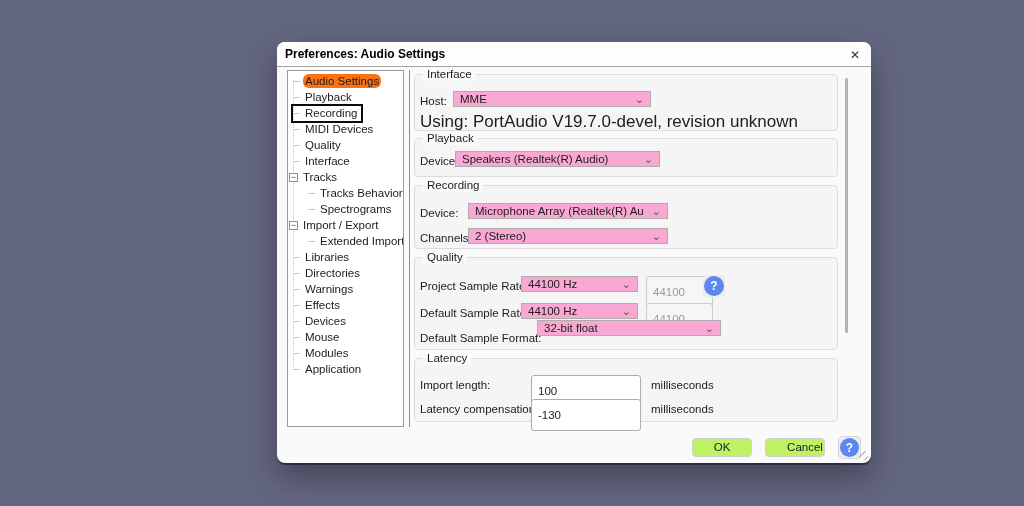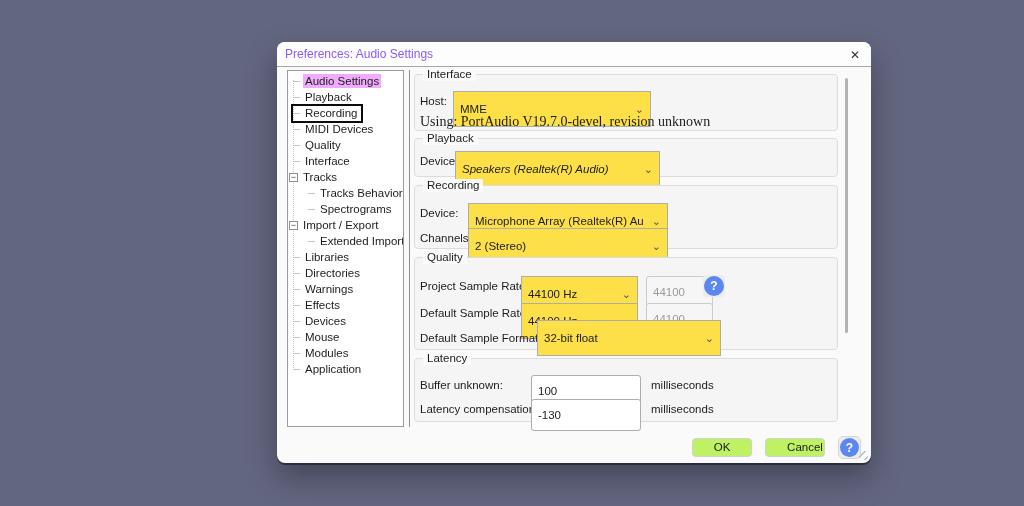--- a/index.html
+++ b/index.html
@@ -14,21 +14,21 @@
     position:absolute; left:277px; top:42px; width:594px; height:421px;
     background:#fafafa; border-radius:8px;
     box-shadow:0 2px 0 rgba(20,20,30,.55), 0 14px 30px rgba(10,10,20,.35);
     overflow:hidden;
   }
   .titlebar {
     position:absolute; left:0; top:0; right:0; height:25px;
     background:#fdfdfd; border-bottom:1px solid #a6a6a6;
     display:flex; align-items:center;
   }
-  .title { font-size:12px; padding-left:8px; color:#8b5cf6; }
+  .title { font-size:12px; padding-left:8px; color:#000000;font-weight:bold; }
   .close-btn {
     position:absolute; right:6px; top:3px; width:20px; height:19px;
     display:flex; align-items:center; justify-content:center;
     font-size:12px; color:#333; cursor:default;
   }
   
   .tree {
     position:absolute; left:10px; top:28px; width:117px; height:357px;
     background:#ffffff; border:1px solid #9b9b9b; padding-top:2px;
     overflow:hidden;
@@ -42,21 +42,21 @@
   .tree-row.root .inner { margin-left:5px; }
   .tree-row.expandable .inner { margin-left:1px; }
   .tree-row.child .inner { margin-left:20px; }
   .dash { width:7px; border-top:1px solid #c4c4c4; margin-right:3px; flex:none; }
   .expander {
     width:9px; height:9px; border:1px solid #8f8f8f; background:#fff;
     font-size:9px; line-height:7px; text-align:center; color:#444;
     margin-right:3px; flex:none; z-index:1;
   }
   .tree-label { font-size:11.5px; white-space:nowrap; padding:0 2px; line-height:14px; }
-  .tree-row.selected .tree-label { background:#f0abfc; }
+  .tree-row.selected .tree-label { background:#f97316;border-radius:6px; }
   .tree-row.focused .inner { outline:2px solid #0b0b0b; }
   .panel-divider {
     position:absolute; left:132px; top:28px; height:357px; width:0;
     border-left:1px solid #8f8f8f;
   }
   .scroll-thumb {
     position:absolute; left:568px; top:36px; width:3px; height:255px;
     background:#b3b3b3; border-radius:2px;
   }
   
@@ -67,23 +67,23 @@
   .legend {
     position:absolute; top:-7px; left:8px; background:#fafafa; padding:0 4px;
     font-size:11.5px; line-height:13px; color:#1c1c1c;
   }
   .g-interface { top:32px;  height:57px; }
   .g-playback  { top:96px;  height:39px; }
   .g-recording { top:143px; height:64px; }
   .g-quality   { top:215px; height:93px; }
   .g-latency   { top:316px; height:64px; }
   .flabel { position:absolute; font-size:11.5px; line-height:20px; white-space:nowrap; }
-  .ftext  { position:absolute; font-size:14px; line-height:14px; white-space:nowrap;font-family:Liberation Serif, serif; }
+  .ftext  { position:absolute; font-size:17px; line-height:14px; white-space:nowrap; }
   .combo {
-    position:absolute; height:36px; background:#fde047;
+    position:absolute; height:16px; background:#f9a8d4;
     border:1px solid #adadad; border-radius:0;
     display:flex; align-items:center; justify-content:space-between;
     padding:0 6px; font-size:11.5px; white-space:nowrap; overflow:hidden;
   }
   .combo .chev { font-size:11px; color:#555; line-height:8px; margin-left:4px; flex:none; }
   .tfield {
     position:absolute; height:32px; background:#fff;
     border:1px solid #adadad; border-radius:3px;
     font-size:11.5px; padding:0 6px; color:#1c1c1c;
     font-family:"Liberation Sans","DejaVu Sans",sans-serif;
@@ -252,21 +252,21 @@
     <div class="combo" style="left:38px; top:16px; width:198px;">
       <span>MME</span>
       <span class="chev">⌄</span>
     </div>
     <span class="ftext" style="left:5px; top:40px;">Using: PortAudio V19.7.0-devel, revision unknown</span>
   </div>
 
   <div class="group g-playback">
     <span class="legend">Playback</span>
     <span class="flabel" style="left:5px; top:12px;">Device:</span>
-    <div class="combo" style="left:40px; top:12px; width:205px;font-style:italic;">
+    <div class="combo" style="left:40px; top:12px; width:205px;">
       <span>Speakers (Realtek(R) Audio)</span>
       <span class="chev">⌄</span>
     </div>
   </div>
 
   <div class="group g-recording">
     <span class="legend">Recording</span>
     <span class="flabel" style="left:5px; top:17px;">Device:</span>
     <div class="combo" style="left:53px; top:17px; width:200px;">
       <span>Microphone Array (Realtek(R) Au</span>
@@ -302,21 +302,21 @@
     <span class="flabel" style="left:5px; top:70px;">Default Sample Format:</span>
     <div class="combo" style="left:122px; top:62px; width:184px;">
       <span>32-bit float</span>
       <span class="chev">⌄</span>
     </div>
   </div>
 
   <div class="group g-latency">
     <span class="legend">Latency</span>
 
-    <span class="flabel" style="left:5px; top:16px;">Buffer unknown:</span>
+    <span class="flabel" style="left:5px; top:16px;">Import length:</span>
     <input class="tfield" style="left: 116px; top: 16px; width: 110px;" value="100">
     <span class="flabel" style="left:236px; top:16px;">milliseconds</span>
 
     <span class="flabel" style="left:5px; top:40px;">Latency compensation:</span>
     <input class="tfield" style="left: 116px; top: 40px; width: 110px;" value="-130">
     <span class="flabel" style="left:236px; top:40px;">milliseconds</span>
   </div>
 
   <div class="btn btn-ok">OK</div>
   <div class="btn btn-cancel">Cancel</div>

